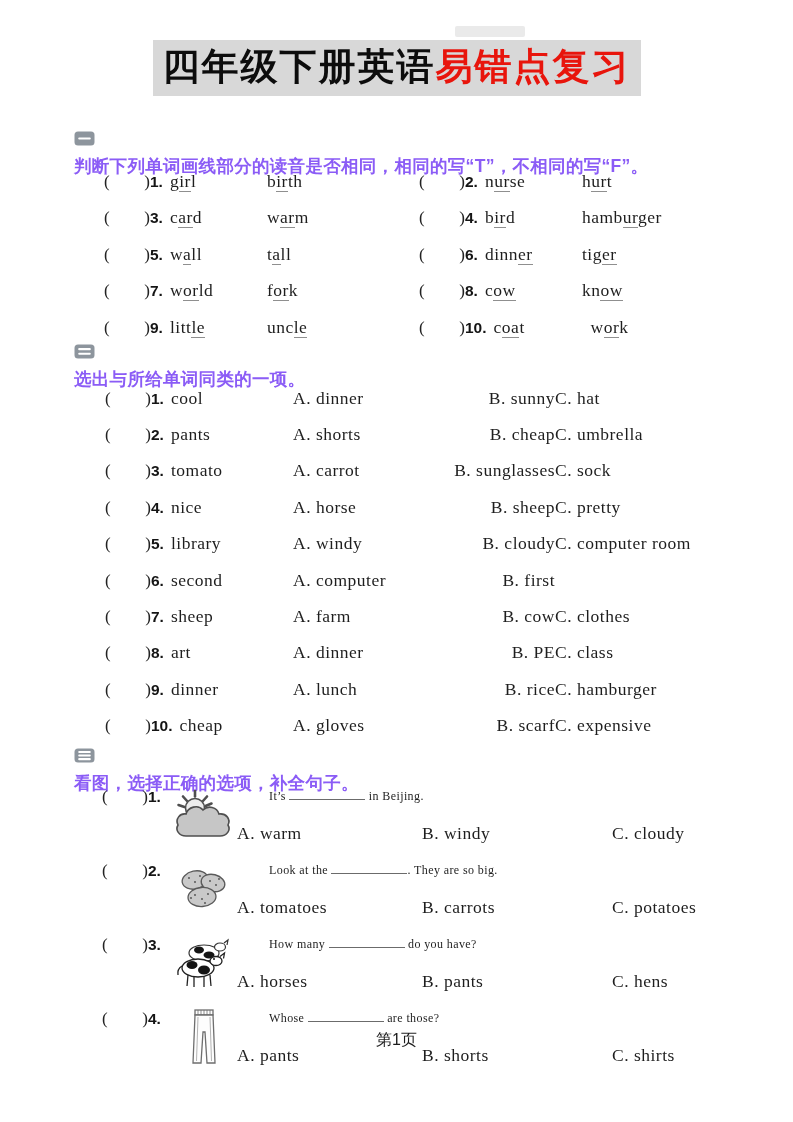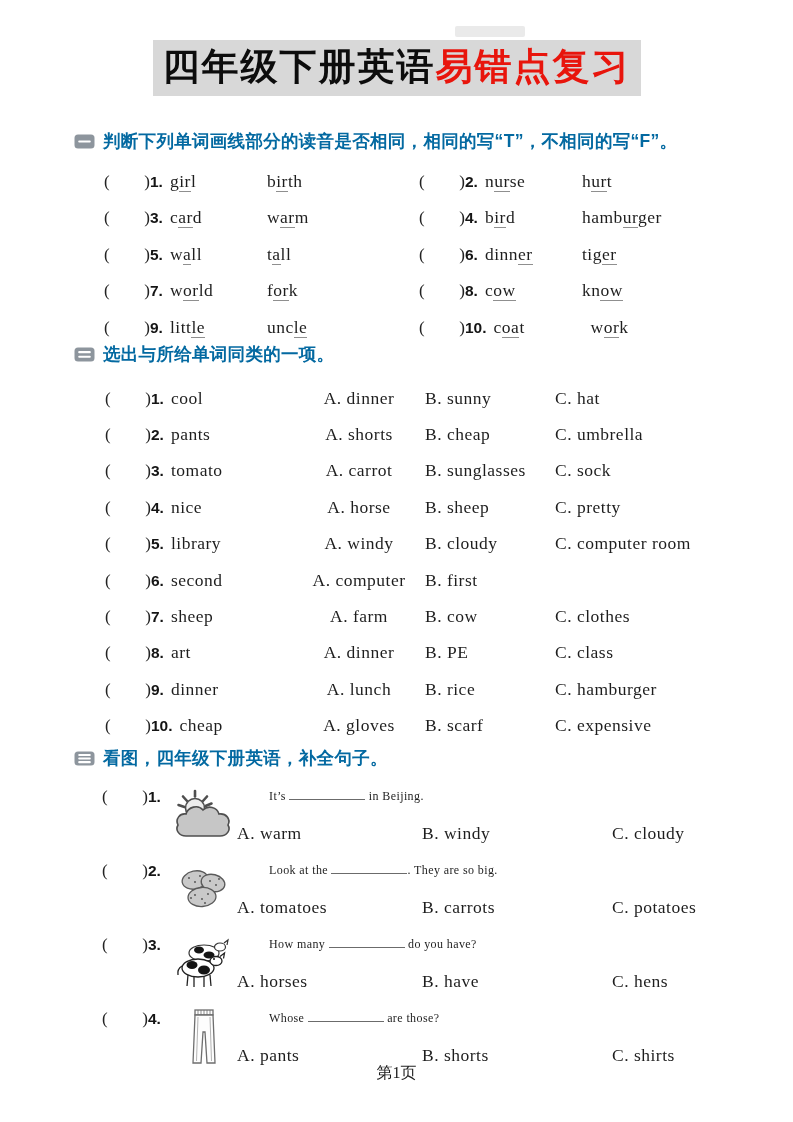--- a/index.html
+++ b/index.html
@@ -16,23 +16,23 @@
     font-family:"Liberation Sans", sans-serif; font-weight:bold;
     font-size:37px; line-height:54px; letter-spacing:2px; color:#0c0c0c;
     white-space:nowrap;
   }
   .title .red { color:#e8150c; }
 
   
   .sec { position:absolute; left:74px; width:652px; }
   #sec1 { top:131px; } #sec2 { top:344px; } #sec3 { top:748px; }
   .sec-h {
-    display:flex; align-items:center; gap:8px;
+    display:flex; gap:8px;
     font-family:"Liberation Sans", sans-serif; font-weight:bold;
-    font-size:17.5px; letter-spacing:.3px; color:#0369a1; height:20px;
+    font-size:17.5px; letter-spacing:.3px; color:#8b5cf6; height:20px;flex-direction:column;
   }
   .sec-ico { flex:none; display:inline-flex; }
   .sec-ico svg { display:block; }
 
   
   .slot { display:inline-flex; justify-content:space-between; flex:none; width:46px; font-size:17px; color:#222; }
   .no { font-family:"Liberation Sans", sans-serif; font-weight:bold; font-size:15.5px; color:#141414; }
 
   
   #s1-rows { margin-left:30px; margin-top:12px; }
@@ -44,41 +44,41 @@
   .w1 { margin-left:7px; width:97px; flex:none; }
   .w2 { flex:none; }
   .u { border-bottom:1.6px solid #8f8f8f; }
 
   
   #s2-rows { margin-left:31px; margin-top:16px; }
   .row2 { display:flex; align-items:center; height:36.4px; font-size:17.5px; }
   .cellq { display:flex; align-items:baseline; width:188px; flex:none; }
   .qword { margin-left:7px; letter-spacing:.5px; }
   .opt { letter-spacing:.5px; }
-  .row2 .c0 { width:132px; flex:none;text-align:center; }
-  .row2 .c1 { width:130px; flex:none; }
+  .row2 .c0 { width:132px; flex:none; }
+  .row2 .c1 { width:130px; flex:none;text-align:right; }
   .row2 .c2 { flex:1; }
 
   
   #s3-items { margin-left:28px; margin-top:10px; }
   .item3 { display:flex; height:74px; }
   .q3left { width:68px; flex:none; display:flex; align-items:baseline; padding-top:9px; font-size:17.5px; }
   .img3 { width:67px; flex:none; display:flex; align-items:center; justify-content:center; }
   .content3 { flex:1; min-width:0; }
   .sentence { height:37px; line-height:37px; font-size:12px; letter-spacing:.4px; white-space:nowrap;margin-left:32px; }
   .blank { display:inline-block; width:76px; height:13px; border-bottom:1.4px solid #6b6b6b; vertical-align:baseline; }
   .opts3 { display:flex; align-items:center; height:37px; font-size:17.5px; }
   .opts3 .o0 { width:185px; flex:none; letter-spacing:.5px; }
   .opts3 .o1 { width:190px; flex:none; letter-spacing:.5px; }
   .opts3 .o2 { flex:1; letter-spacing:.5px; }
 
   
   #footer {
-    position:absolute; top:1063px; left:0; width:100%; text-align:center;
-    font-family:Liberation Serif, serif; font-size:16px; color:#1c1c1c; line-height:20px;
+    position:absolute; top:1030px; left:0; width:100%; text-align:center;
+    font-family:Liberation Sans, sans-serif; font-size:16px; color:#1c1c1c; line-height:20px;
   }
 </style>
 </head>
 <body>
 
 <div class="page">
 
   <div class="artifact" style="left:455px; top:26px; width:70px; height:11px;"></div>
 
   <div id="title-wrap">
@@ -346,21 +346,21 @@
   <div class="sec" id="sec3">
     <div class="sec-h">
       <span class="sec-ico" id="ico3">
           <svg width="21" height="15" viewBox="0 0 21 15">
             <rect x="0.5" y="0.5" width="20" height="14" rx="3.5" fill="#8d959d"></rect>
             <rect x="4.2" y="2.9" width="12.6" height="2.1" rx="1" fill="#ffffff"></rect>
             <rect x="4.2" y="6.5" width="12.6" height="2.1" rx="1" fill="#ffffff"></rect>
             <rect x="4.2" y="10.1" width="12.6" height="2.1" rx="1" fill="#ffffff"></rect>
           </svg>
         </span>
-      <span>看图，四年级下册英语，补全句子。</span>
+      <span>看图，选择正确的选项，补全句子。</span>
     </div>
     <div id="s3-items">
         <div class="item3">
           <span class="q3left">
             <span class="slot">
               <span class="p">(</span>
               <span class="p">)</span>
             </span>
             <b class="no">1.</b>
           </span>
@@ -461,21 +461,21 @@
                 <ellipse cx="18" cy="28" rx="5.5" ry="4"></ellipse>
                 <ellipse cx="30" cy="33" rx="6" ry="4.5"></ellipse>
                 <circle cx="40" cy="22" r="1"></circle>
               </g>
             </svg>
           </span>
           <div class="content3">
             <div class="sentence">How many <span class="blank"></span> do you have?</div>
             <div class="opts3">
               <span class="o0">A. horses</span>
-              <span class="o1">B. have</span>
+              <span class="o1">B. pants</span>
               <span class="o2">C. hens</span>
             </div>
           </div>
         </div>
         <div class="item3">
           <span class="q3left">
             <span class="slot">
               <span class="p">(</span>
               <span class="p">)</span>
             </span>

